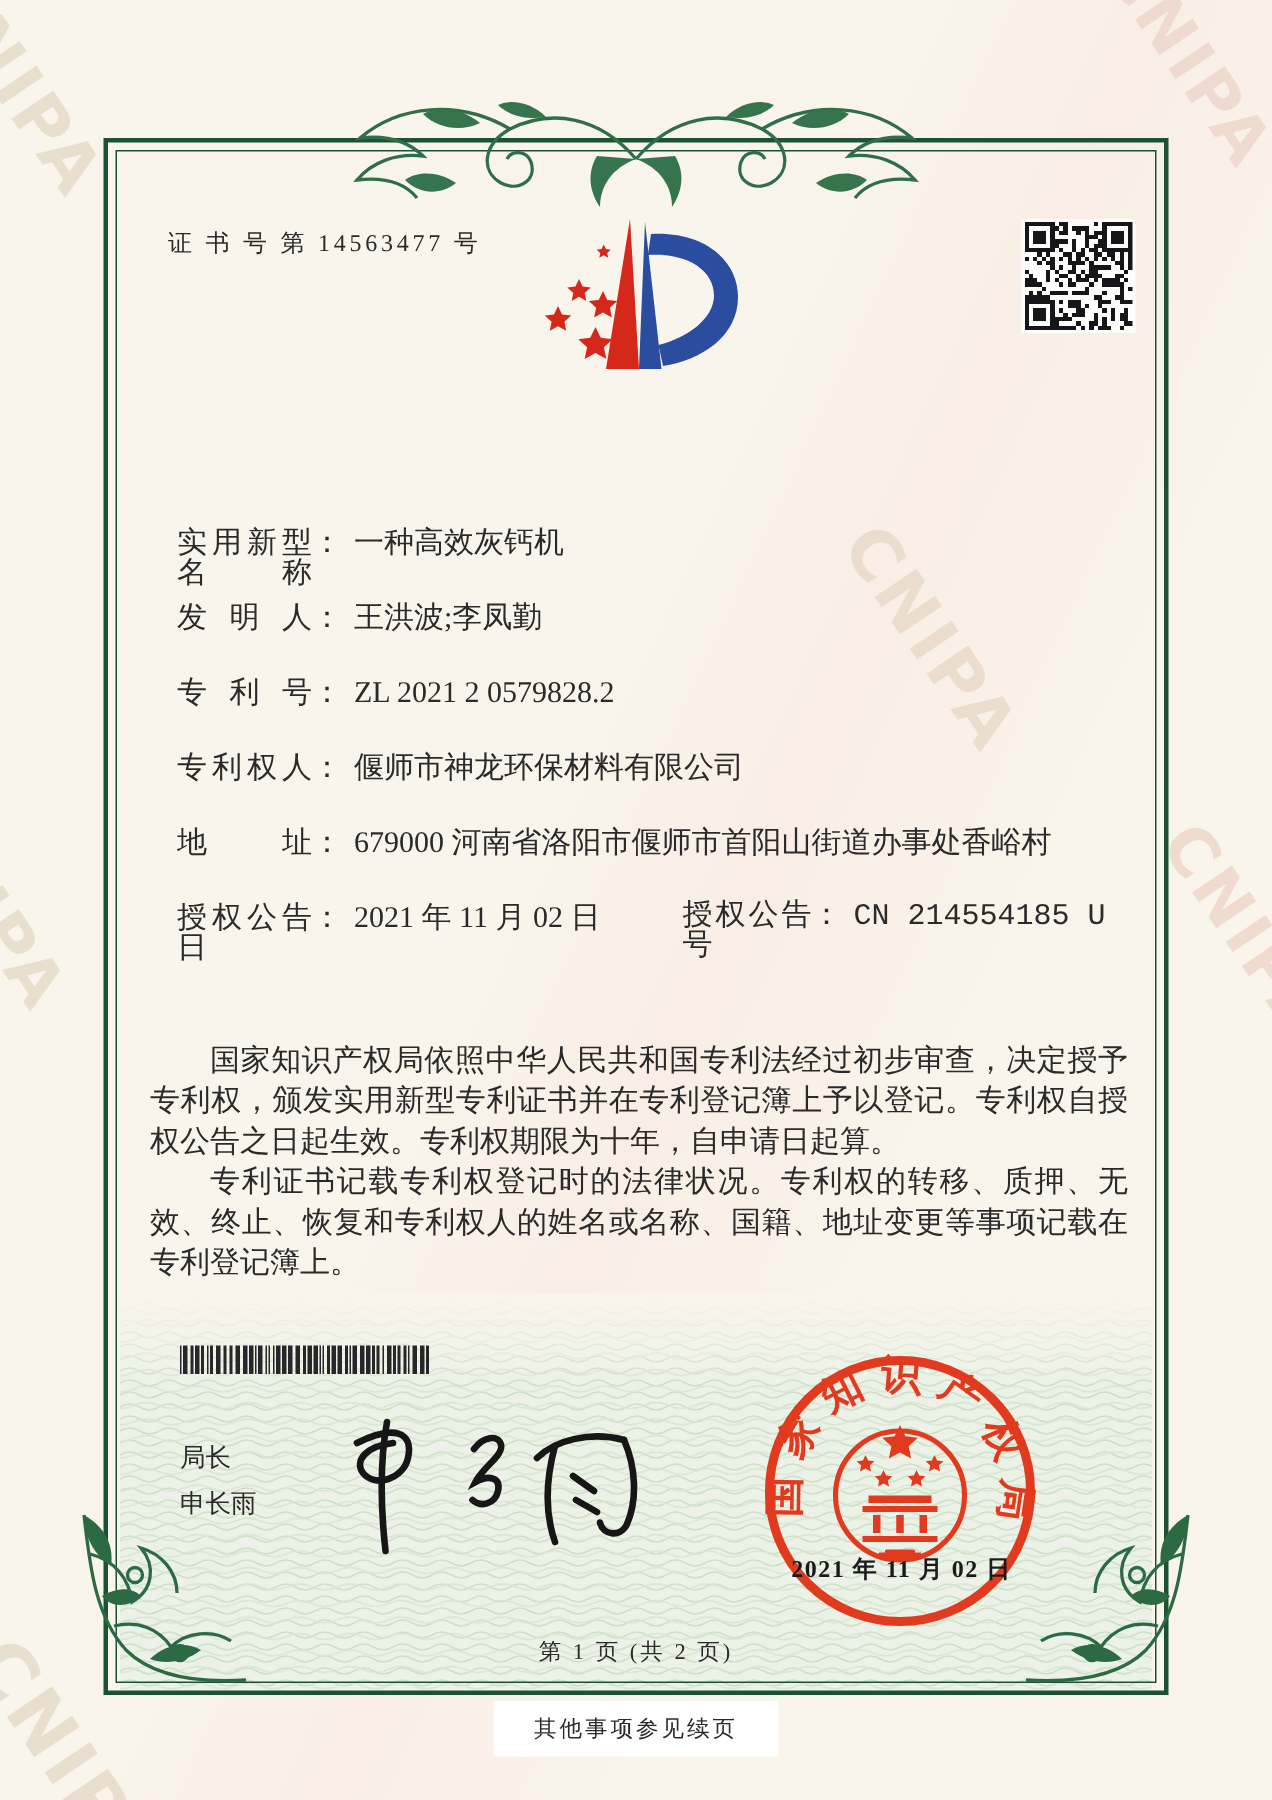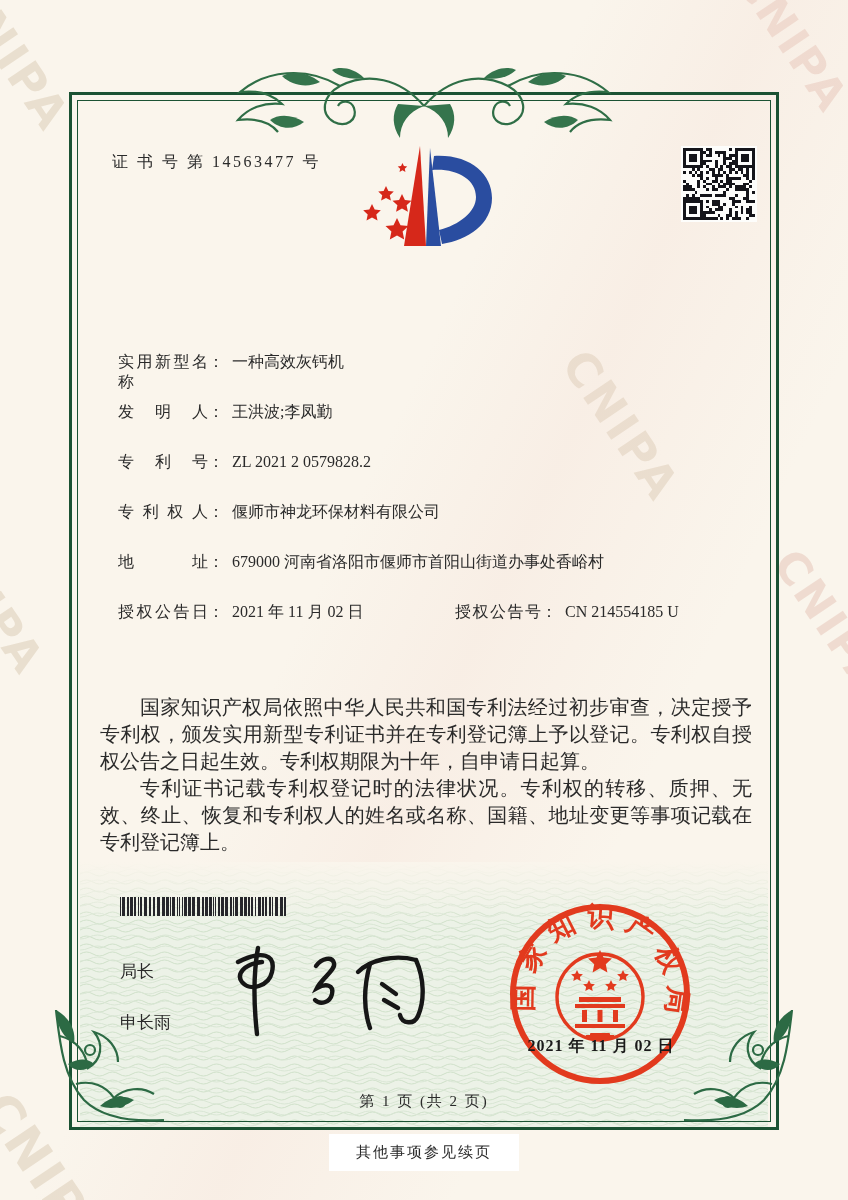--- a/index.html
+++ b/index.html
@@ -21,35 +21,35 @@
   
   .band{position:absolute;left:80px;top:862px;width:688px;height:265px;overflow:hidden;}
   .band-fade{position:absolute;left:80px;top:862px;width:688px;height:62px;
              background:linear-gradient(180deg,#faf5ec 0%,rgba(250,245,236,0) 100%);}
   
   .cert-no{position:absolute;left:112px;top:152px;font-size:16px;letter-spacing:2.5px;}
   .title{position:absolute;left:0;top:256px;width:100%;text-align:center;font-size:37px;
          font-weight:bold;letter-spacing:7px;color:#111;}
   .qr-box{position:absolute;left:681px;top:146px;width:76px;height:76px;background:#fdfdfb;padding:2px;box-sizing:border-box;}
   
-  .fields{position:absolute;left:118px;top:352px;width:640px;font-size:16px;}
+  .fields{position:absolute;left:118px;top:352px;width:640px;font-size:20px;}
   .frow{height:50px;line-height:20px;}
   .lbl{display:inline-block;width:90px;text-align:justify;text-align-last:justify;vertical-align:top;}
   .colon{display:inline-block;}
   .val{margin-left:8px;}
-  .grant-no{position:absolute;left:337px;top:0;}
+  .grant-no{position:absolute;left:337px;top:0;font-family:Liberation Mono, monospace;}
   
   .paras{position:absolute;left:100px;top:694px;width:652px;font-size:20px;line-height:27px;text-align:justify;}
   .paras p{margin:0;text-indent:2em;}
   
   .barcode{position:absolute;left:120px;top:897px;height:19px;display:flex;align-items:stretch;}
   .barcode div{background:#26262b;height:100%;}
   
   .signer{position:absolute;left:120px;top:963px;font-size:17px;line-height:1;}
-  .signer .t1{margin:0 0 34px 0;}
+  .signer .t1{margin:0 0 14px 0;}
   .sig-svg{position:absolute;left:212px;top:936px;}
   
   .seal{position:absolute;left:506px;top:900px;}
   .seal-date{position:absolute;left:508px;top:1036px;width:186px;text-align:center;font-size:16px;
              letter-spacing:1px;color:#1a1a1a;font-weight:bold;}
   
   .page-info{position:absolute;left:0;top:1092px;width:100%;text-align:center;font-size:15px;letter-spacing:2px;}
   .footer-note{position:absolute;left:50%;top:1134px;transform:translateX(-50%);
                background:#ffffff;padding:9px 27px;font-size:15px;letter-spacing:2px;}
   .orn-top{position:absolute;left:194px;top:42px;}

